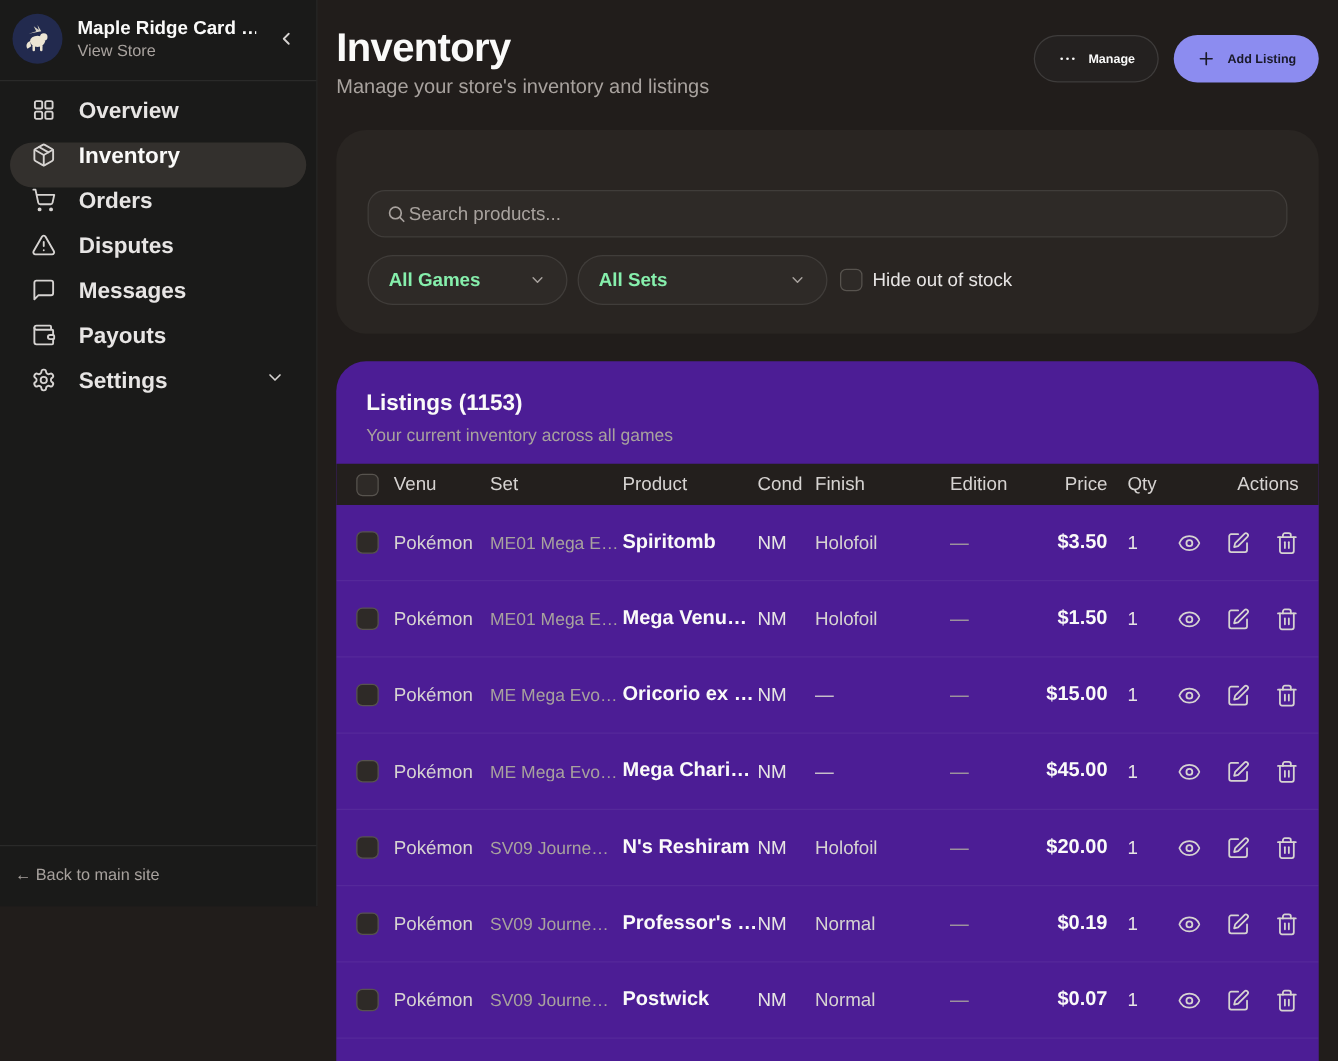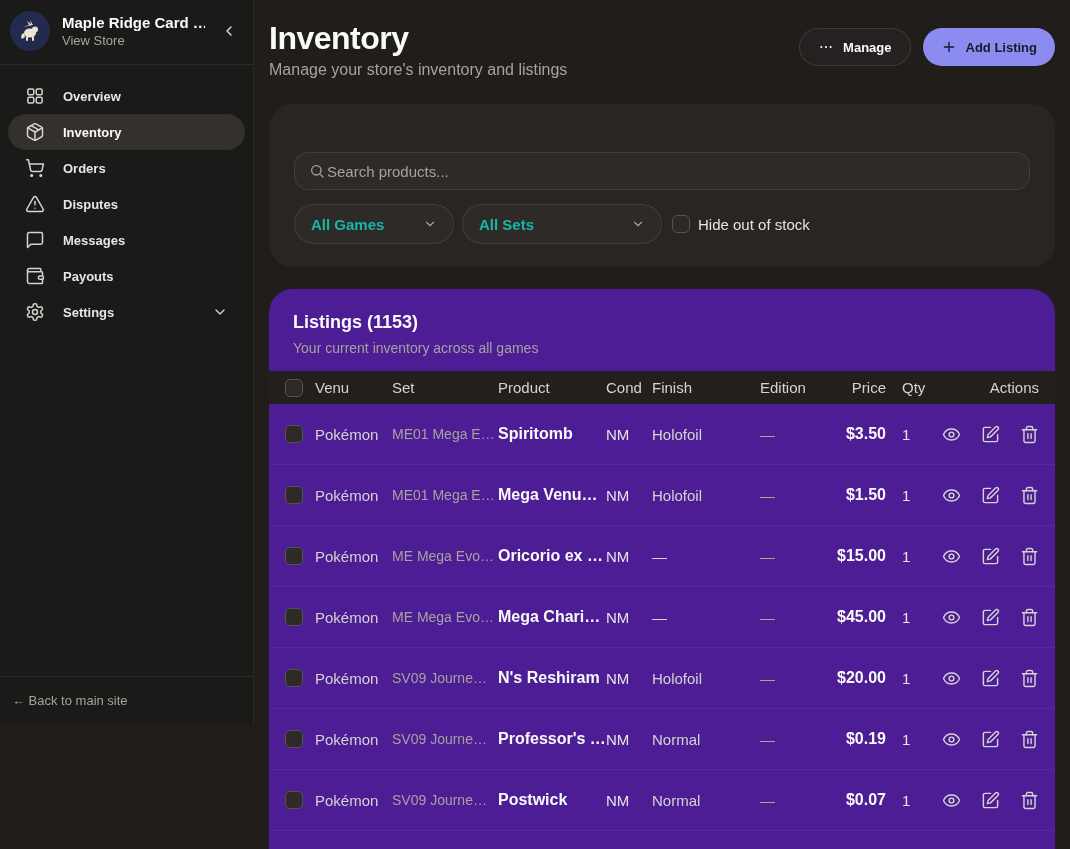--- a/index.html
+++ b/index.html
@@ -34,23 +34,23 @@
     font-size: 15px; font-weight: 700; color: #fafaf9;
     white-space: nowrap; overflow: hidden;
   }
   .store-sub { font-size: 13px; color: #a8a29e; margin-top: 2px; }
   .collapse-btn {
     color: #d6d3d1; background: none; border: none; cursor: pointer;
     padding: 4px; flex: none;
   }
   .nav { padding: 13px 8px; display: flex; flex-direction: column; }
   .nav-item {
-    height: 36px; display: flex; align-items: center;
+    height: 36px; display: flex; align-items: flex-start;
     gap: 18px; padding: 0 17px; border-radius: 18px;
-    font-size: 13px; font-weight: 600; color: #e7e5e4;
+    font-size: 18px; font-weight: 600; color: #e7e5e4;
     cursor: pointer;
   }
   .nav-item .icon { color: #d6d3d1; }
   .nav-item.active { background: #33302d; color: #fafaf9; }
   .nav-item .chev { margin-left: auto; color: #d6d3d1; }
   .sidebar-footer {
     margin-top: auto;
     border-top: 1px solid rgba(255,255,255,0.07);
     padding: 14px 12px 16px;
   }
@@ -63,21 +63,21 @@
     flex: 1; height: 849px; overflow: hidden;
     padding: 20px 15px 0;
     display: flex; flex-direction: column;
   }
   .header-row { display: flex; justify-content: space-between; align-items: flex-start; }
   .page-title { font-size: 32px; font-weight: 700; letter-spacing: -0.5px; }
   .page-subtitle { font-size: 16px; color: #a8a29e; margin-top: 4px; }
   .header-actions { display: flex; gap: 12px; margin-top: 8px; }
   .btn {
     height: 38px; border-radius: 19px; display: flex; align-items: center;
-    gap: 9px; padding: 0 18px; font-size: 13px; font-weight: 600;
+    gap: 9px; padding: 0 18px; font-size: 10px; font-weight: 600;
     cursor: pointer; border: none; font-family: inherit;
   }
   .btn-secondary {
     background: #242120; color: #fafaf9;
     border: 1px solid rgba(255,255,255,0.12);
   }
   .btn-primary { background: #8c8cf0; color: #191929; }
 
   
   .filter-panel {
@@ -92,21 +92,21 @@
   .search-box input {
     flex: 1; background: none; border: none; outline: none;
     color: #fafaf9; font-size: 15px; font-family: inherit;
   }
   .search-box input::placeholder { color: #a8a29e; }
   .filter-row { display: flex; align-items: center; margin-top: 14px; }
   .select-pill {
     height: 40px; background: #2e2a27; border: 1px solid rgba(255,255,255,0.09);
     border-radius: 20px; display: flex; align-items: center;
     justify-content: space-between; padding: 0 16px;
-    font-size: 15px; font-weight: 600; color: #14b8a6; cursor: pointer;
+    font-size: 15px; font-weight: 600; color: #86efac; cursor: pointer;
   }
   .select-pill .chev { color: #a8a29e; }
   .sel-games { width: 160px; margin-right: 8px; }
   .sel-sets { width: 200px; }
   .stock-toggle { display: flex; align-items: center; gap: 8px; margin-left: 10px; cursor: pointer; }
   .checkbox {
     width: 18px; height: 18px; border-radius: 5px;
     background: #2e2a27; border: 1px solid #57534e; flex: none; cursor: pointer;
   }
   .stock-label { font-size: 15px; color: #e7e5e4; }

